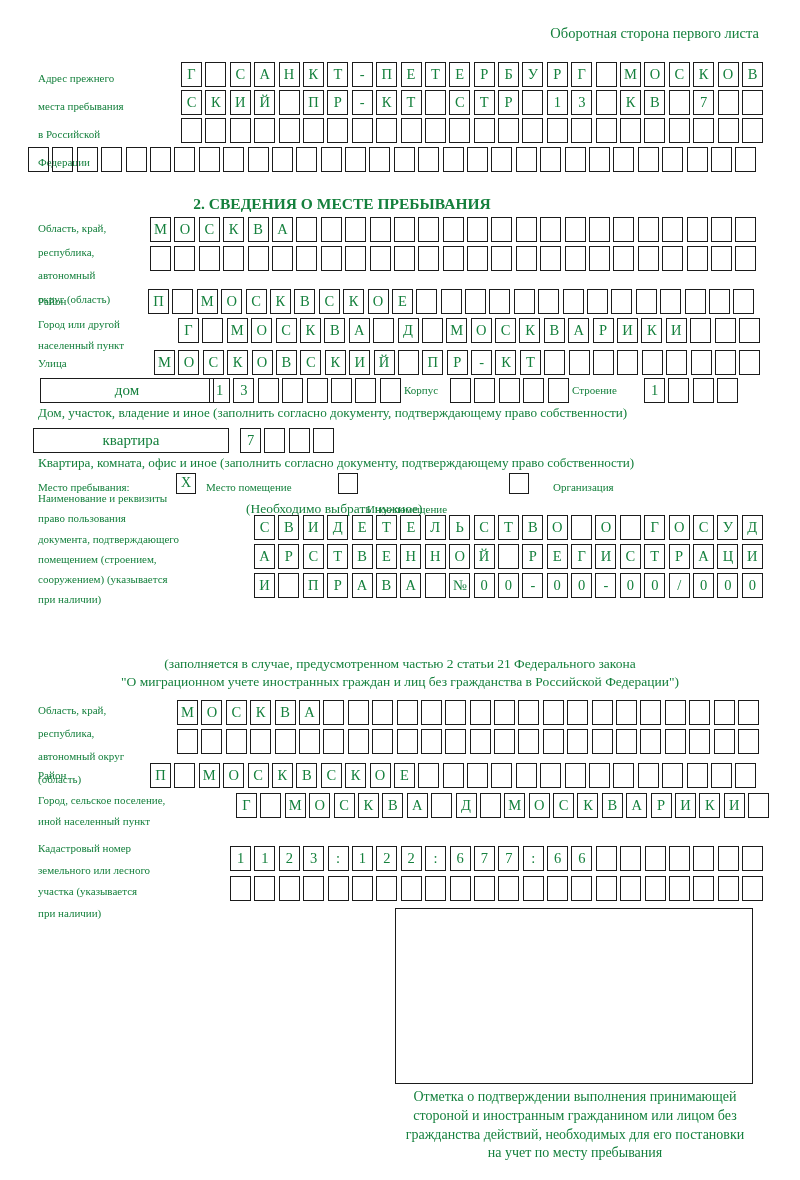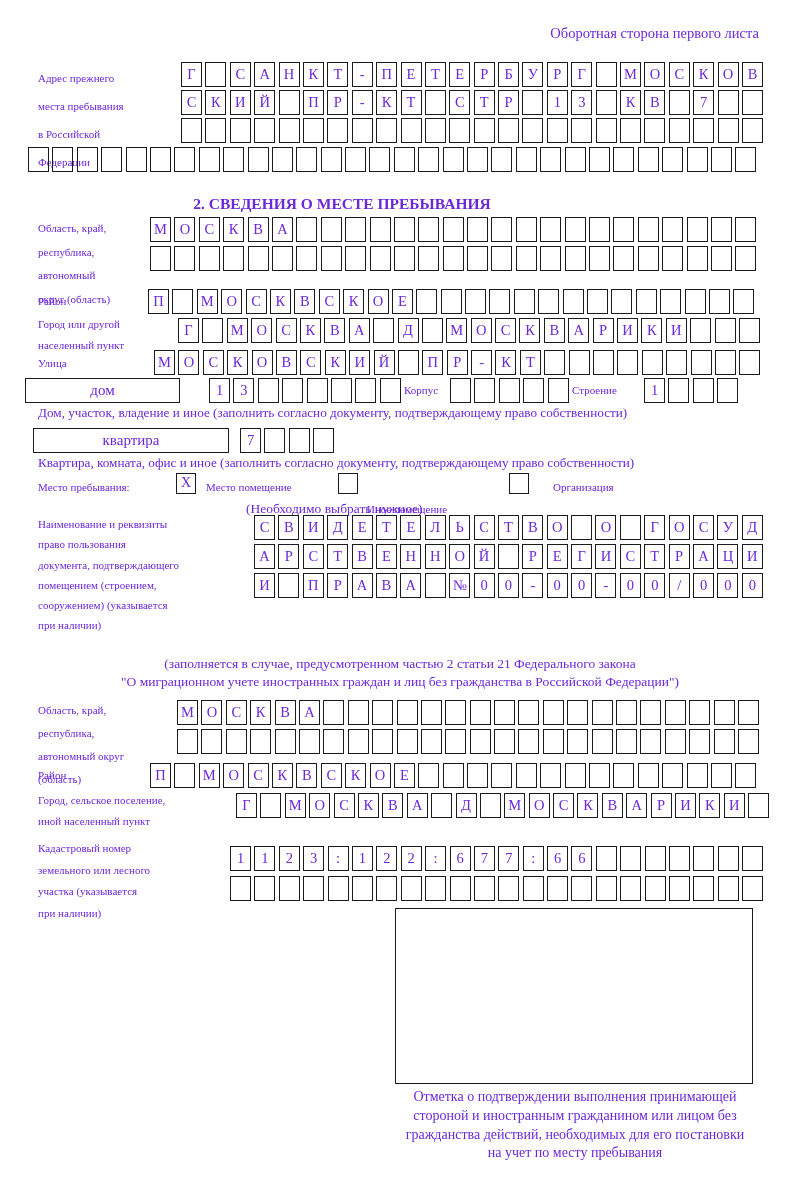--- a/index.html
+++ b/index.html
@@ -1,18 +1,18 @@
 <!DOCTYPE html>
 <html><head>
 <meta charset="utf-8">
 <style>
   html,body{margin:0;padding:0;background:#fff;}
   .page{
     position:relative;width:800px;height:1180px;background:#ffffff;
-    font-family:"Liberation Serif","DejaVu Serif",serif;color:#6d28d9;overflow:hidden;
+    font-family:"Liberation Serif","DejaVu Serif",serif;color:#15803d;overflow:hidden;
   }
   .hdr{position:absolute;top:25px;right:41px;font-size:14.5px;}
   .lbl{position:absolute;font-size:11px;line-height:20.5px;white-space:nowrap;}
   .cells{position:absolute;display:flex;}
   .cb{
     flex:none;width:21px;height:25px;margin-right:3.4px;box-sizing:border-box;
     border:1.4px solid #1b1b1b;font-size:14.5px;line-height:22px;text-align:center;
     overflow:hidden;
   }
   .bigbox{
@@ -300,21 +300,21 @@
       <span class="cb"></span>
       <span class="cb"></span>
       <span class="cb"></span>
       <span class="cb"></span>
       <span class="cb"></span>
       <span class="cb"></span>
       <span class="cb"></span>
       <span class="cb"></span>
     </div>
 
-  <div class="bigbox" style="left:25px;top:378px;width:155px">дом</div>
+  <div class="bigbox" style="left:40px;top:378px;width:174px">дом</div>
   <div class="cells" style="left:209px;top:378px">
       <span class="cb">1</span>
       <span class="cb">3</span>
       <span class="cb"></span>
       <span class="cb"></span>
       <span class="cb"></span>
       <span class="cb"></span>
       <span class="cb"></span>
       <span class="cb"></span>
     </div>
@@ -346,21 +346,21 @@
 
   <div class="lbl" style="left:38px;top:477px">Место пребывания:</div>
   <div class="chk" style="left:176px;top:473px">X</div>
   <div class="lbl" style="left:206px;top:477px">Место помещение</div>
   <div class="chk" style="left:338px;top:473px"></div>
   <div class="lbl" style="left:367px;top:499px">Иное помещение</div>
   <div class="chk" style="left:509px;top:473px"></div>
   <div class="lbl" style="left:553px;top:477px">Организация</div>
   <div class="caption" style="left:246px;top:501px;font-size:13.5px">(Необходимо выбрать нужное)</div>
 
-  <div class="lbl" style="left:38px;top:514px;line-height:20.3px">
+  <div class="lbl" style="left:38px;top:488px;line-height:20.3px">
       <div>Наименование и реквизиты</div>
       <div>право пользования</div>
       <div>документа, подтверждающего</div>
       <div>помещением (строением,</div>
       <div>сооружением) (указывается</div>
       <div>при наличии)</div>
     </div>
   <div class="cells" style="left:254px;top:515px">
       <span class="cb">С</span>
       <span class="cb">В</span>

